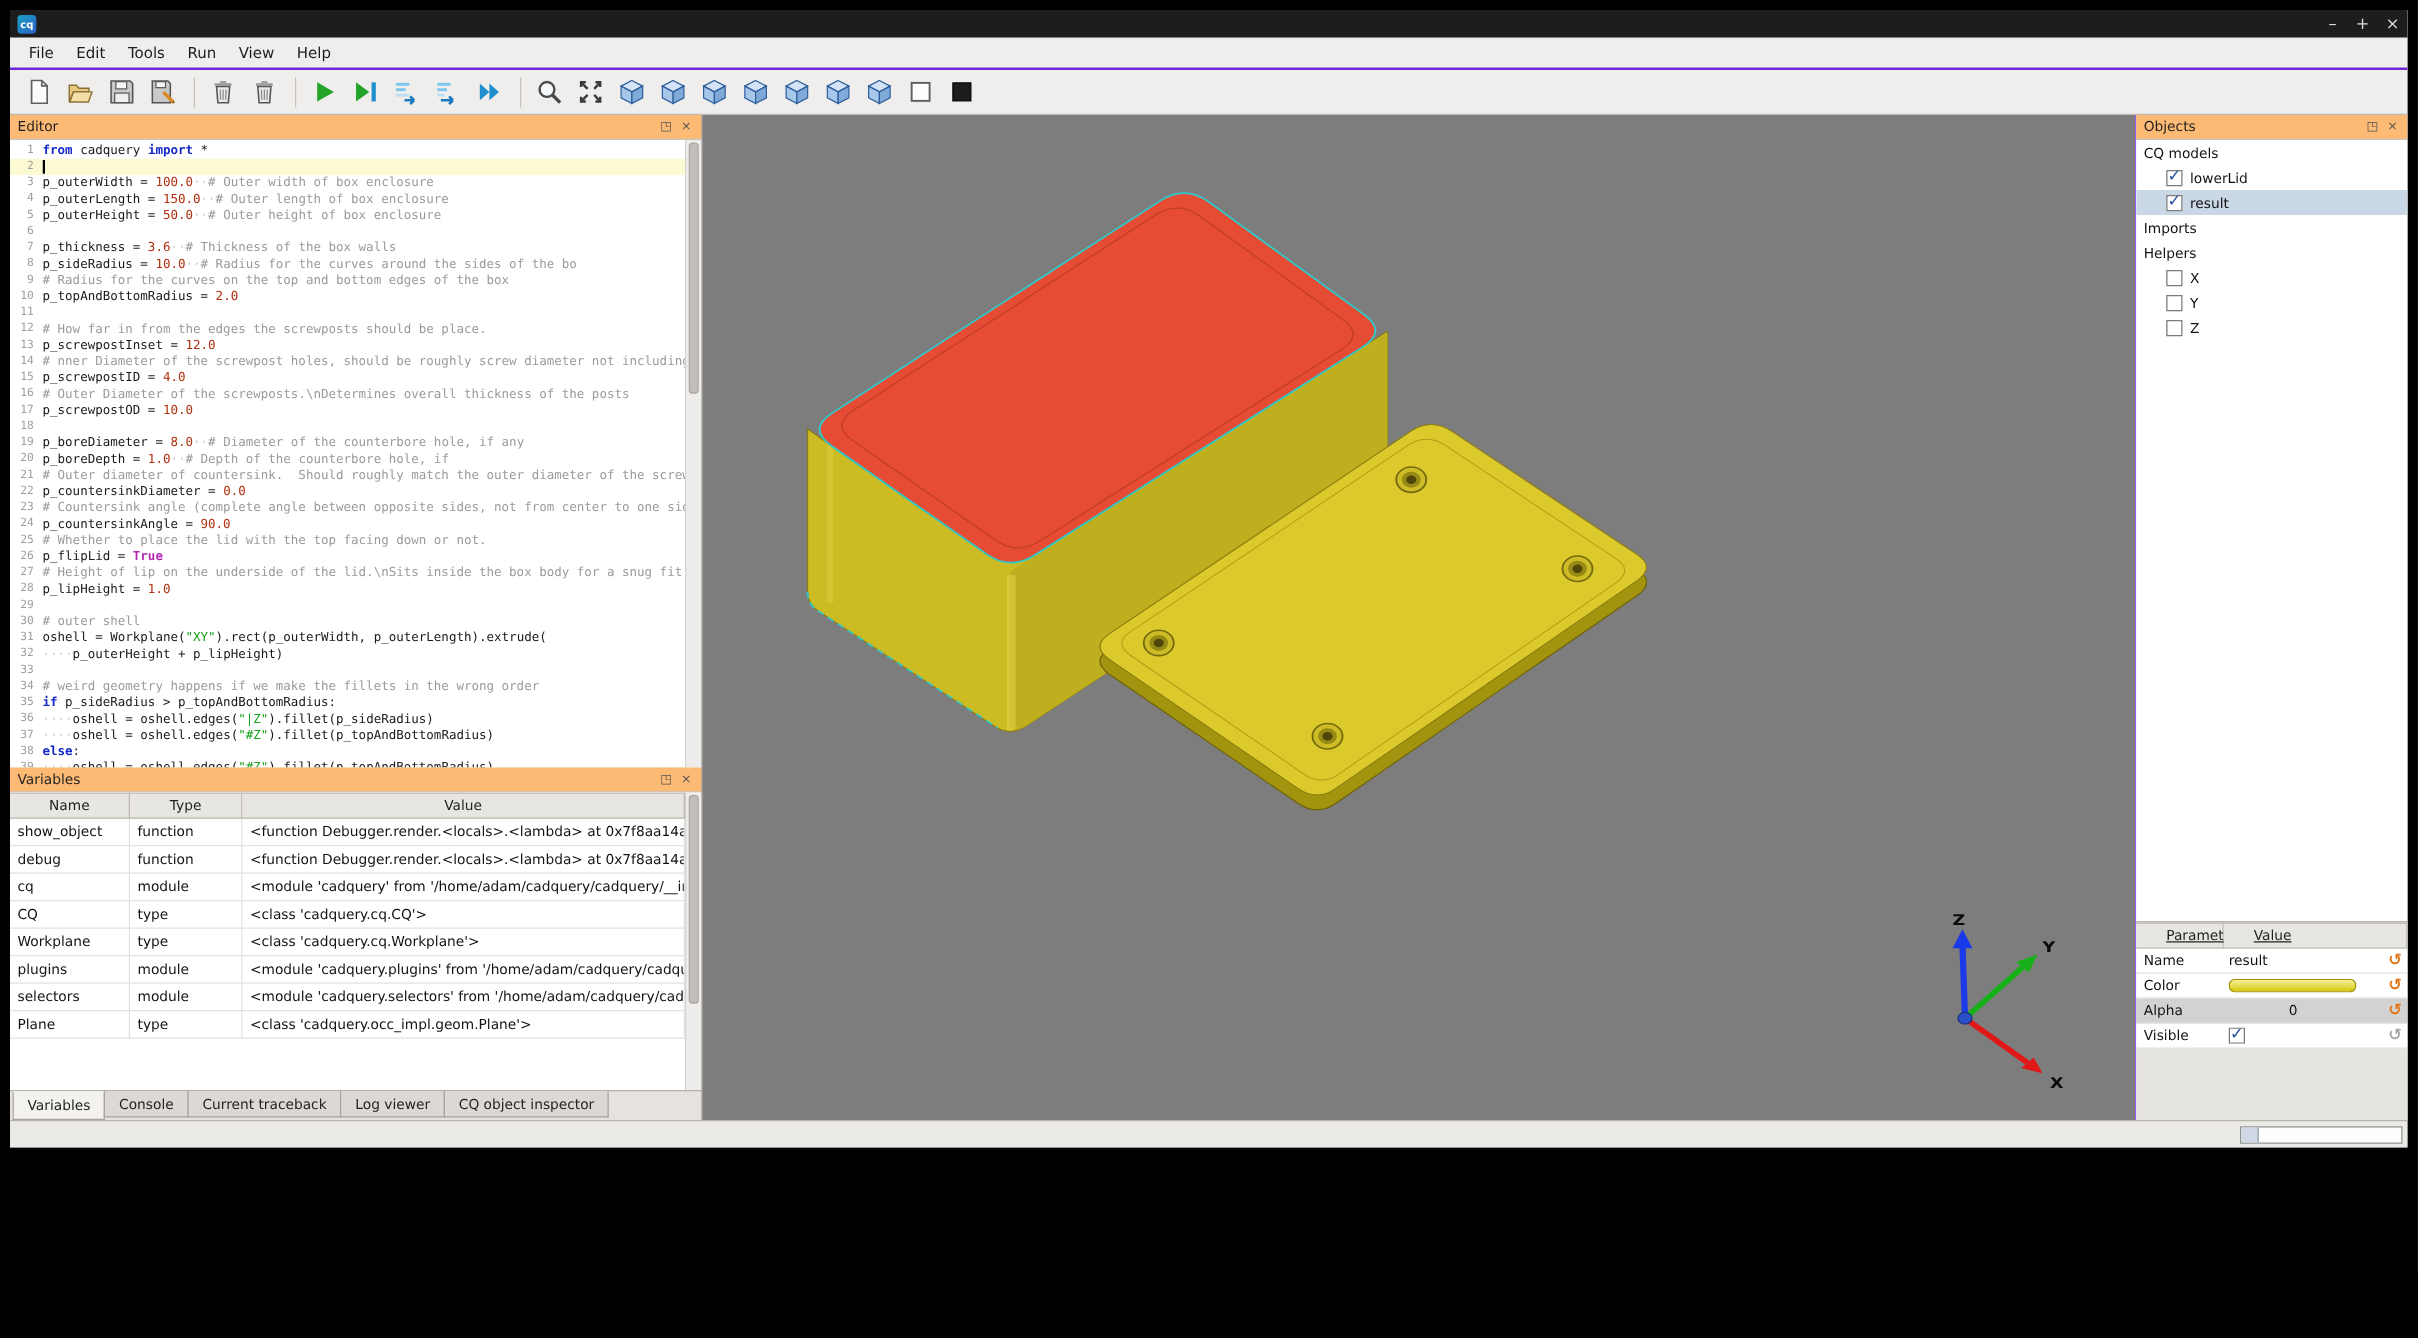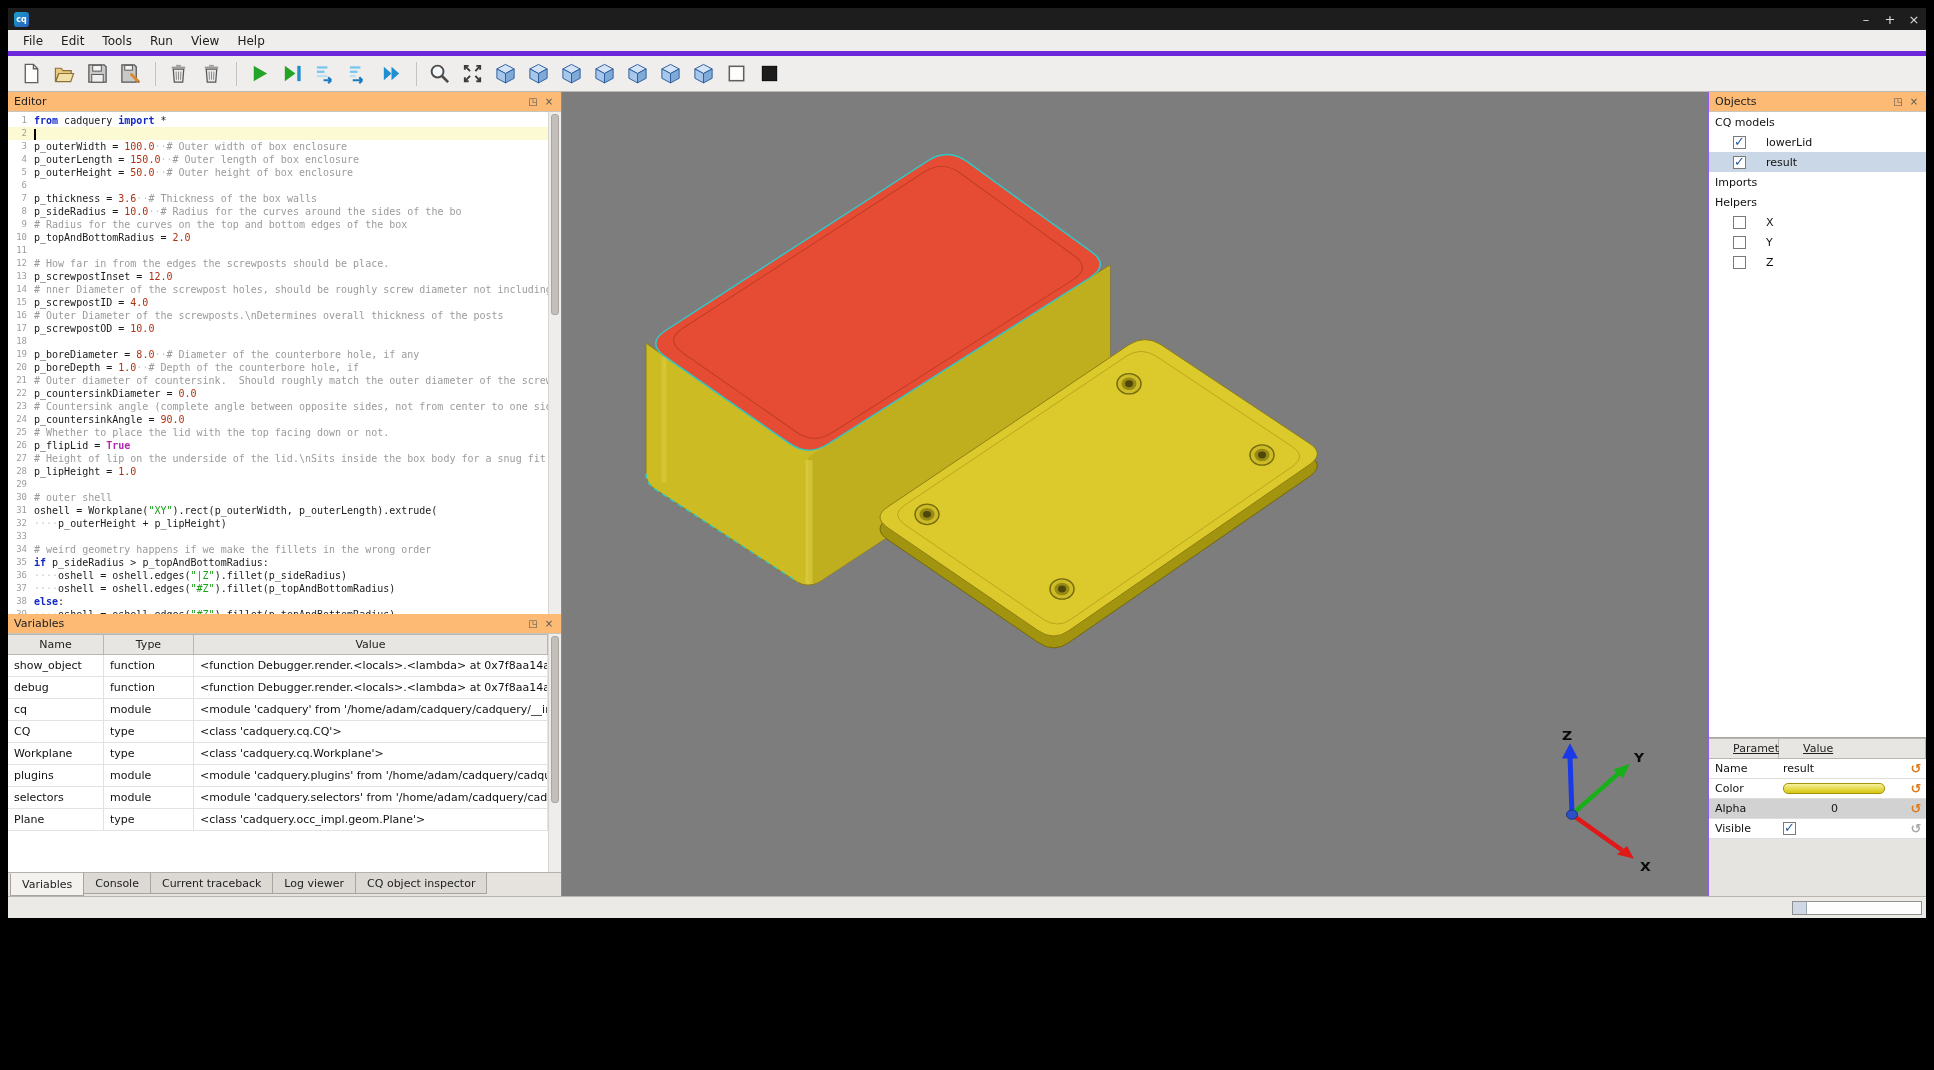--- a/index.html
+++ b/index.html
@@ -8,21 +8,21 @@
   .window { position:absolute; left:8px; top:8px; width:1918px; height:910px; background:#f0eeec; display:flex; flex-direction:column; overflow:hidden; }
 
   
   .titlebar { height:22px; background:#1d1d1d; color:#ececec; display:flex; align-items:center; position:relative; flex:0 0 auto; }
   .tb-logo { width:15px; height:15px; margin-left:6px; border-radius:3px; background:linear-gradient(135deg,#19a0c8,#2b5ec2); color:#fff; font-size:8px; font-weight:bold; display:flex; align-items:center; justify-content:center; }
   .tb-title { position:absolute; left:0; right:0; text-align:center; font-size:12px; font-weight:bold; }
   .tb-winbtns { margin-left:auto; display:flex; z-index:2; }
   .tb-winbtn { width:24px; text-align:center; font-size:13px; color:#dcdcdc; cursor:default; }
 
   
-  .menubar { height:26px; display:flex; align-items:center; padding-left:6px; background:#f0eeec; border-bottom:5px solid #6d28d9; flex:0 0 auto;text-align:center; }
+  .menubar { height:26px; display:flex; align-items:center; padding-left:6px; background:#f0eeec; border-bottom:2px solid #6d28d9; flex:0 0 auto;text-align:center; }
   .menu-item { padding:3px 9px; font-size:12px; color:#1c1c1c; }
 
   
   .toolbar { height:36px; display:flex; align-items:center; padding-left:8px; background:#f0eeec; border-bottom:1px solid #bdb9b3; flex:0 0 auto; }
   .tb-btn { width:30px; height:30px; border:none; background:transparent; display:flex; align-items:center; justify-content:center; margin-right:3px; }
   .tb-btn svg { width:23px; height:23px; }
   .tb-sep { width:1px; height:24px; background:#c6c2bc; margin:0 7px; }
 
   
   .main { flex:1 1 auto; display:flex; min-height:0; }
@@ -70,21 +70,21 @@
   .tabs-bar { height:24px; flex:0 0 auto; display:flex; align-items:stretch; background:#e6e3df; border-top:1px solid #b4b0aa; padding-left:2px; }
   .tab { padding:4px 11px 0 11px; font-size:11px; color:#222; background:#dcd9d4; border:1px solid #a8a49e; border-top:none; margin-right:-1px; height:21px; }
   .tab.active { background:#f4f2ef; height:23px; border-top:1px solid #f4f2ef; }
 
   
   .objects-panel { height:645px; flex:0 0 auto; display:flex; flex-direction:column; }
   .objects-body { flex:1; background:#fff; overflow:hidden; font-size:11px; }
   .tree-group { padding:4px 6px 3px 6px; color:#111; }
   .tree-item { display:flex; align-items:center; padding:2px 4px 2px 24px; height:20px; }
   .tree-item.selected { background:#c9d7e6; }
-  .tree-label { margin-left:20px; color:#111; }
+  .tree-label { margin-left:6px; color:#111; }
   .cb { width:13px; height:13px; border:1px solid #7a7a7a; background:#fff; display:inline-block; position:relative; flex:0 0 auto; }
   .cb.checked::after { content:"✓"; position:absolute; left:0px; top:-3px; color:#2c5aa0; font-size:13px; font-weight:bold; }
 
   
   .params-panel { flex:1 1 auto; display:flex; flex-direction:column; background:#e6e4e0; border-top:1px solid #aaa6a0; }
   .phead-row { display:flex; }
   .phead-row .pcell { background:#e8e6e2; border:1px solid #bab6b0; border-left:none; font-size:11px; padding:3px 24px; color:#222;text-decoration:underline; }
   .prow { display:flex; background:#fff; border-bottom:1px solid #e0dedc; height:20px; align-items:center; font-size:11px; }
   .prow.selected { background:#d2d2d2;gap:48px; }
   .pname { width:70px; flex:0 0 auto; padding:0 6px; color:#111; }

